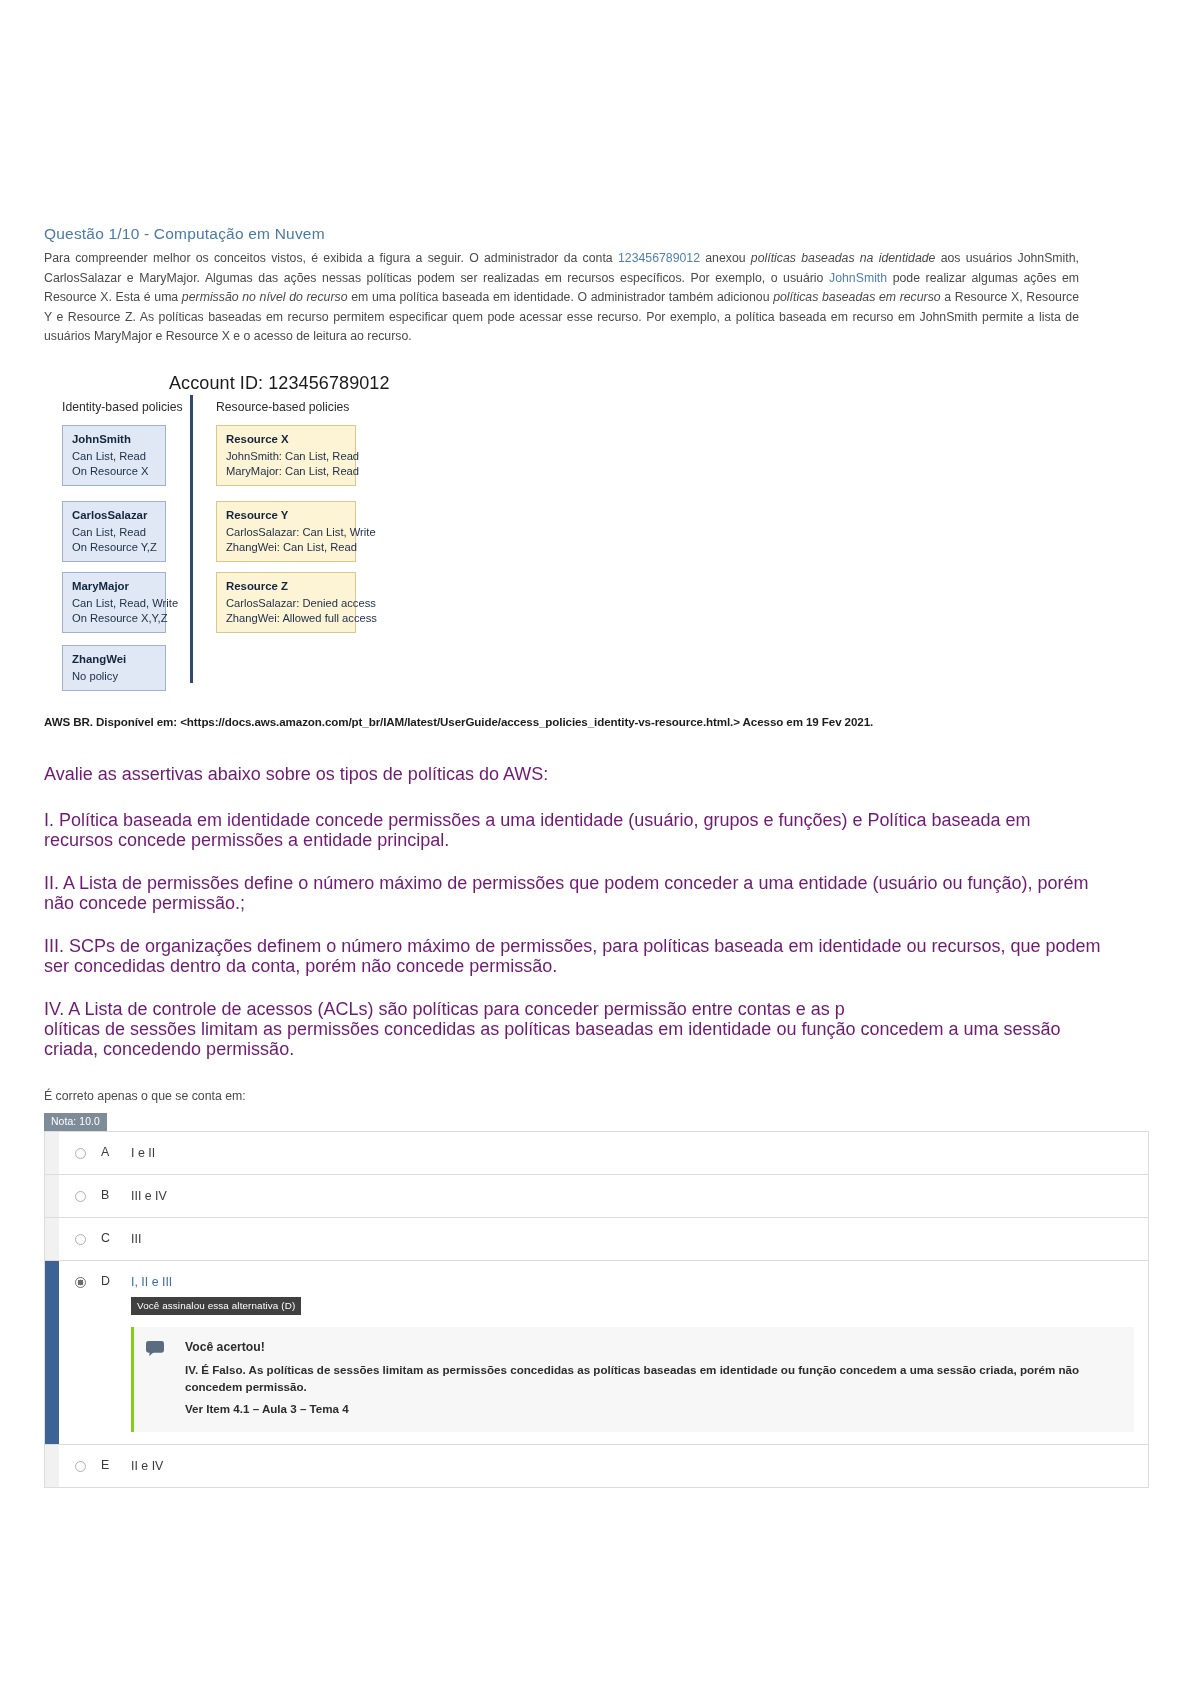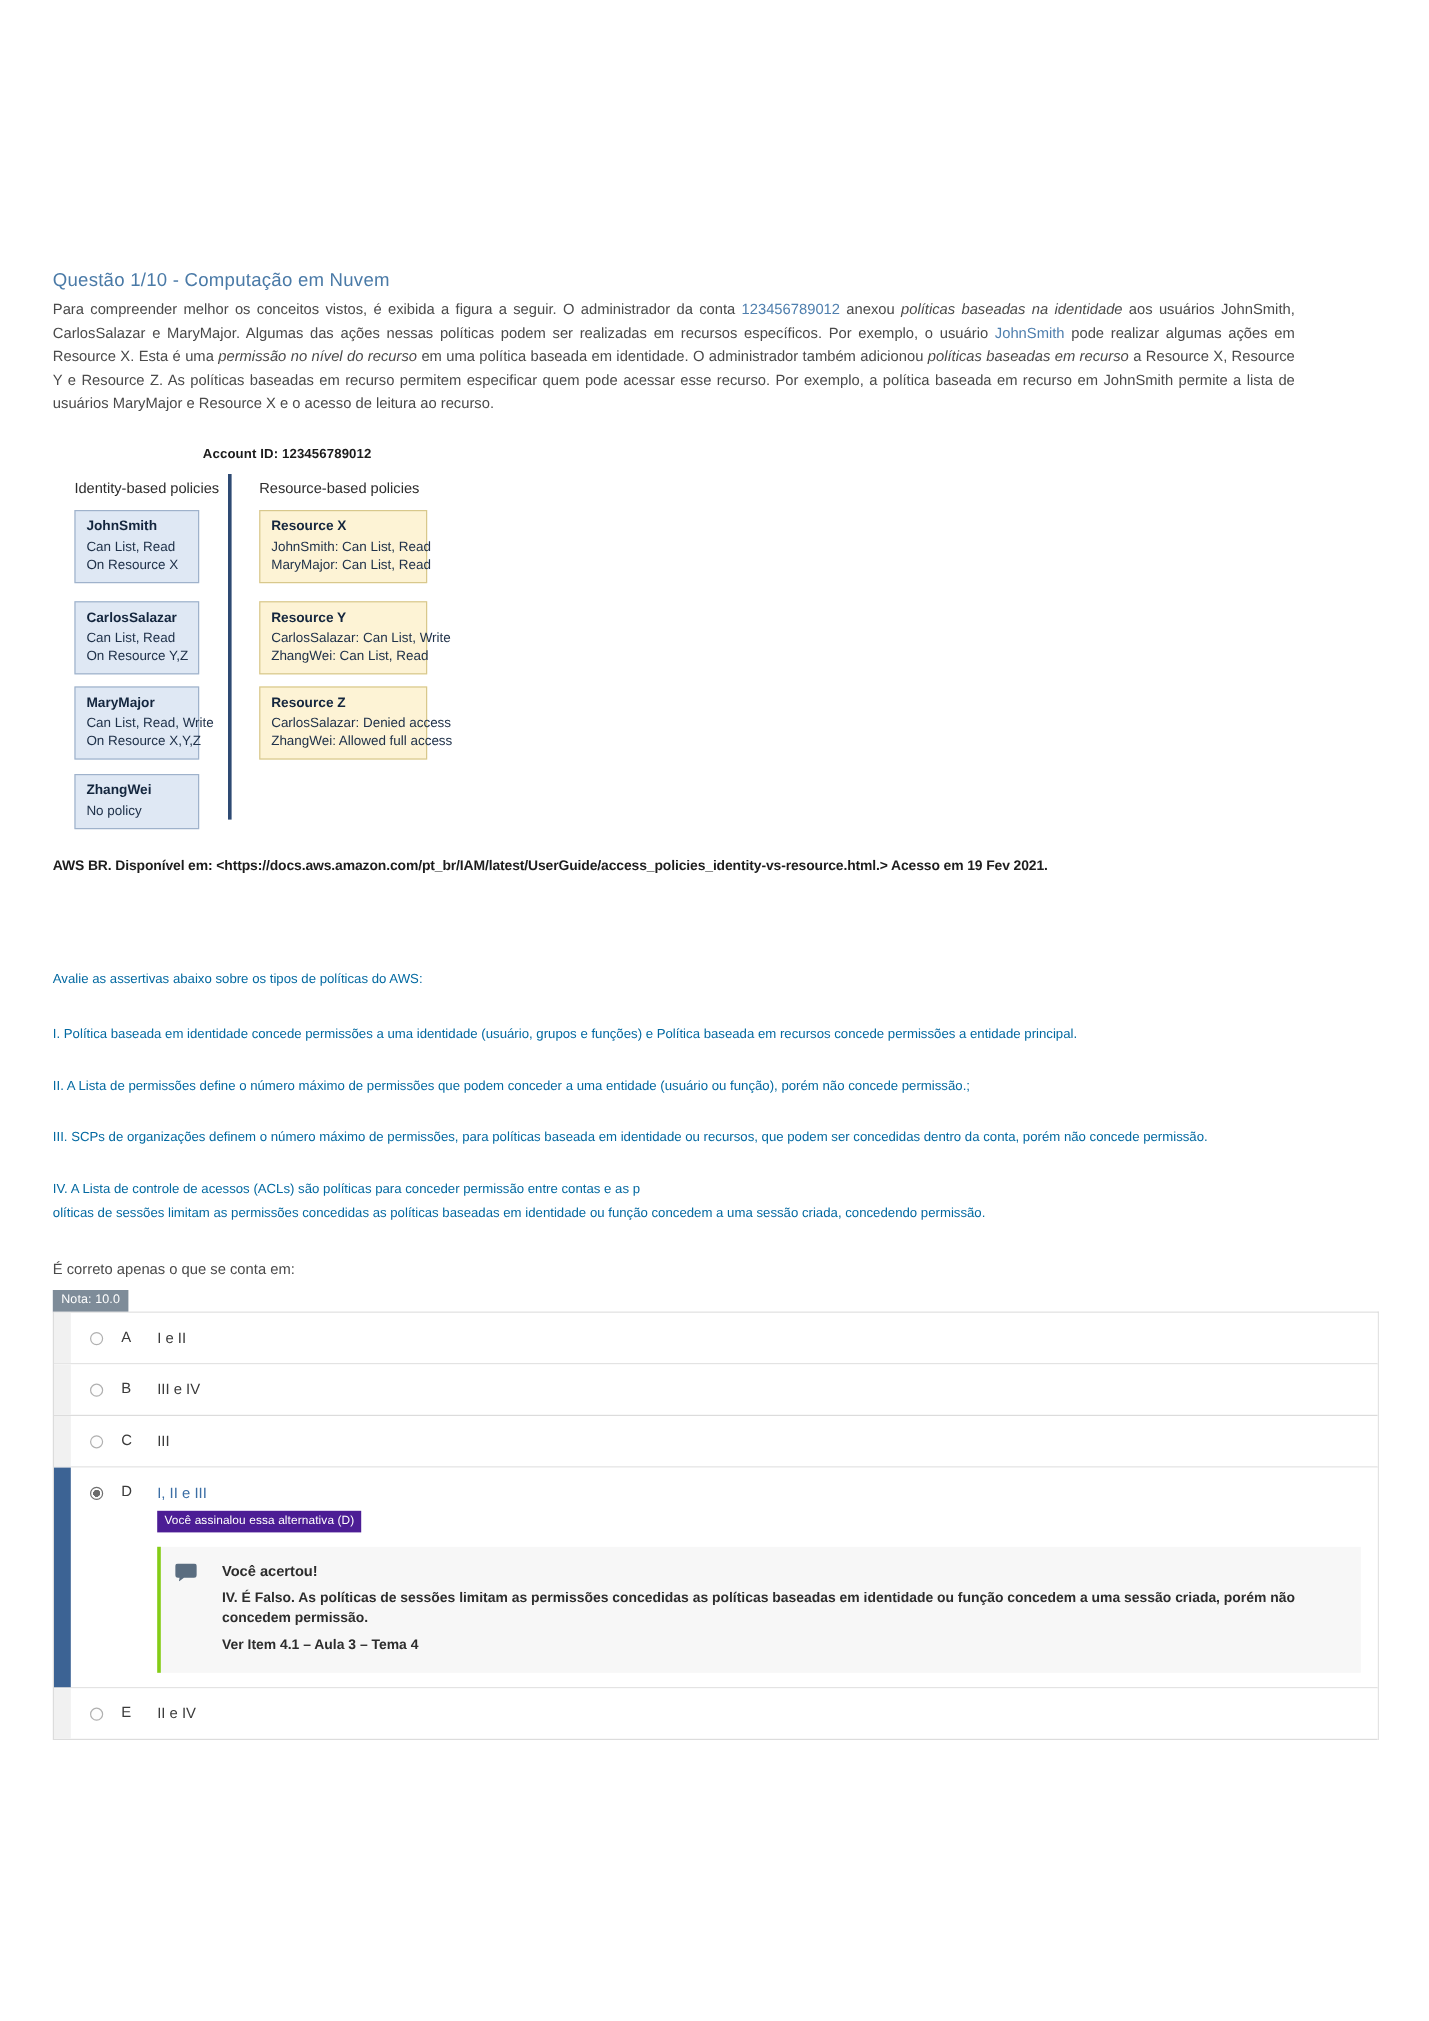--- a/index.html
+++ b/index.html
@@ -51,22 +51,22 @@
   .figure {
     position: relative;
     margin-top: 26px;
     width: 900px;
     height: 330px;
   }
   .acct-id {
     position: absolute;
     left: 125px;
     top: 0px;
-    font-size: 11px;
-    font-weight: bold;
+    font-size: 18px;
+    font-weight: normal;
     color: #1b1b1b;
     letter-spacing: .1px;
   }
   .col-head {
     position: absolute;
     font-size: 12.2px;
     color: #2b2b2b;
   }
   .col-head.left { left: 18px; top: 27px; }
   .col-head.right { left: 172px; top: 27px; }
@@ -101,24 +101,24 @@
   .src-note {
     margin-top: 12px;
     font-size: 11.6px;
     font-weight: bold;
     color: #1d1d1d;
     letter-spacing: -.1px;
   }
 
   
   .assertions {
-    margin-top: 78px;
-    font-size: 11px;
+    margin-top: 36px;
+    font-size: 18px;
     line-height: 20px;
-    color: #0369a1;
+    color: #701a75;
     width: 1060px;
   }
   .assertions p { margin: 0 0 23px 0; }
   .assertions p.lead { margin-bottom: 26px; }
   .q-final { margin-top: 30px; font-size: 12.3px; color: #4a4a4a; }
 
   
   .grade {
     display: inline-block;
     margin-top: 10px;
@@ -184,21 +184,21 @@
   .alt .alt-text {
     font-size: 12.4px;
     color: #3b3b3b;
     line-height: 16px;
   }
   .alt.selected .alt-text { color: #3b6ea5; }
 
   .chosen-tag {
     display: inline-block;
     margin-top: 7px;
-    background: #4c1d95;
+    background: #404040;
     color: #ffffff;
     font-size: 9.9px;
     padding: 3px 6px 4px 6px;
     letter-spacing: .1px;
   }
 
   .feedback {
     margin-top: 12px;
     background: #f7f7f7;
     border-left: 3px solid #84cc16;

